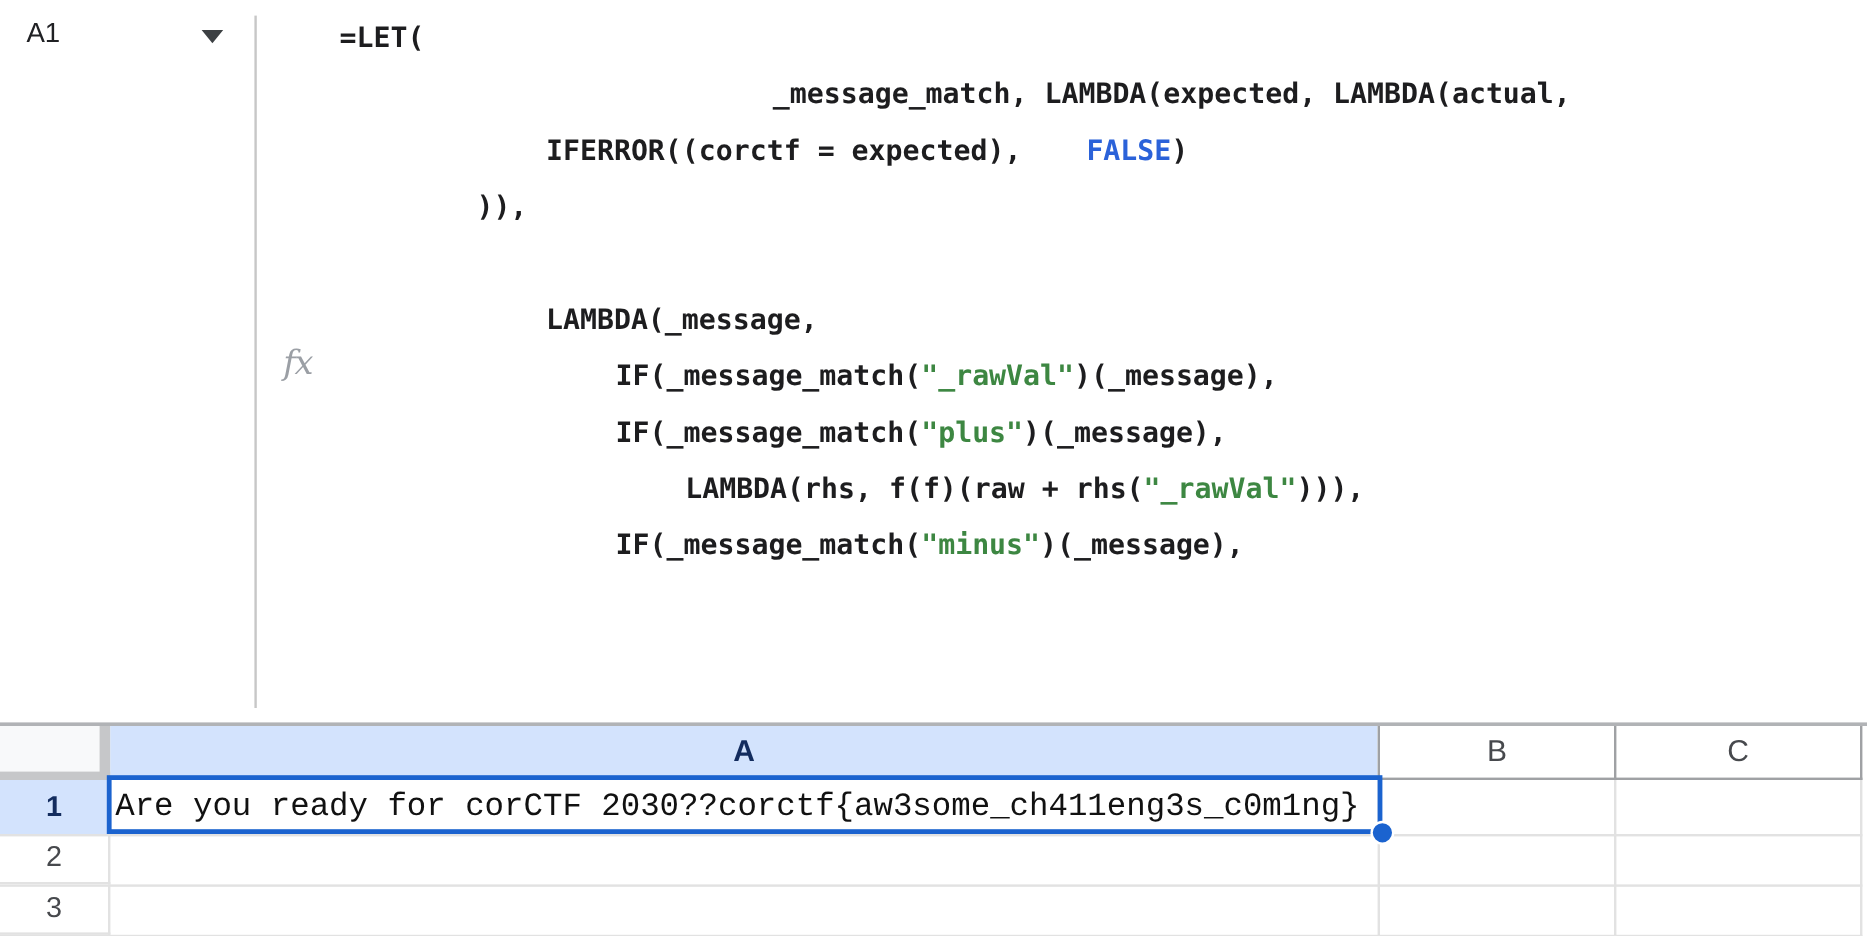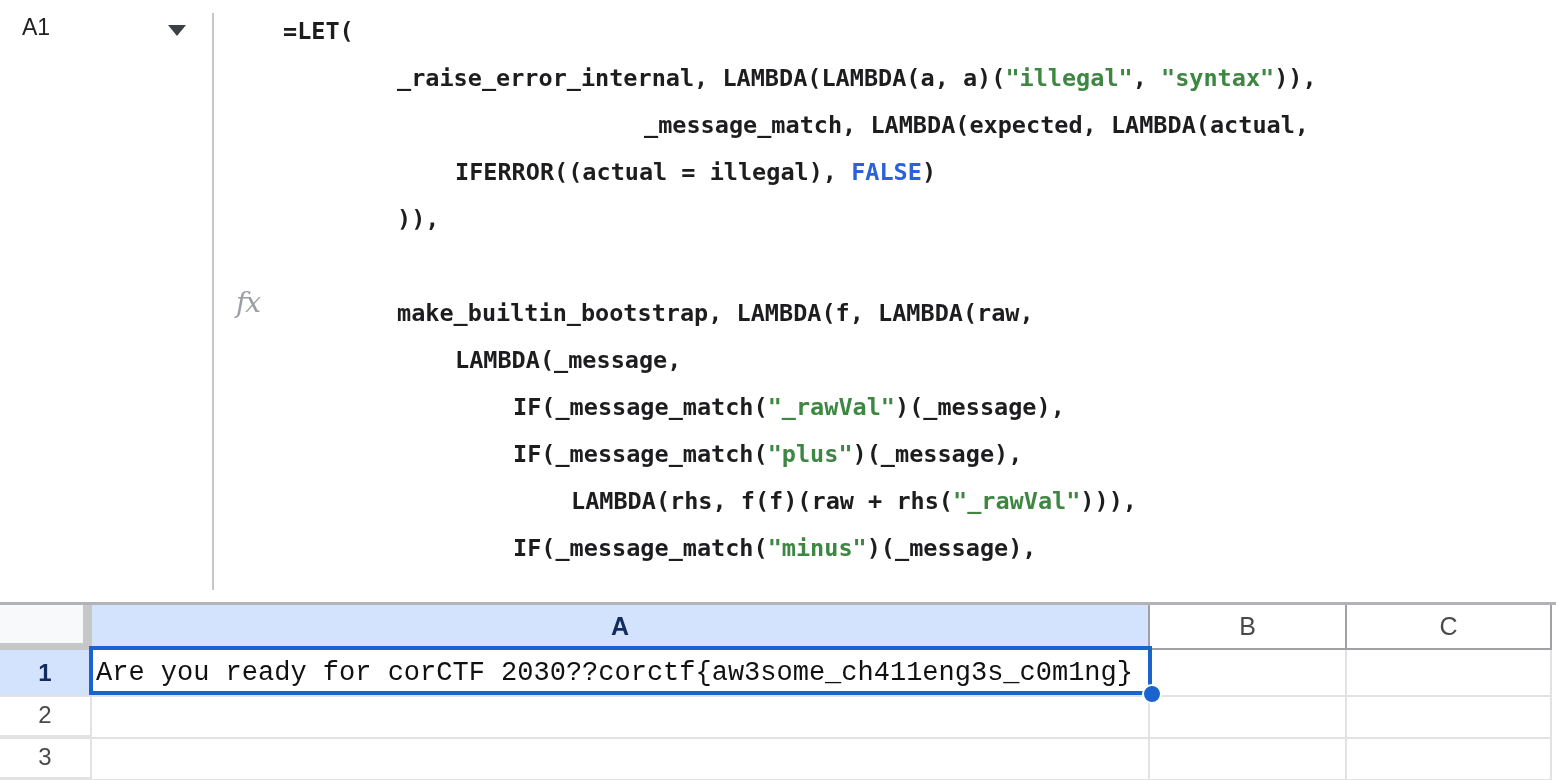--- a/index.html
+++ b/index.html
@@ -16,21 +16,21 @@
     border-top:11px solid #3c4043; }
   .nb-divider { position:absolute; left:212px; top:13px; width:2px; height:577px; background:#c7c7c7; }
   .fx-icon { position:absolute; left:236px; top:286px; font-family:"DejaVu Serif", serif;
     font-style:italic; font-size:28px; color:#9b9fa5; letter-spacing:-1px; user-select:none; }
 
   .formula-area { position:absolute; left:283px; top:8px; width:1273px; height:600px;
     overflow:hidden; font-family:"DejaVu Sans Mono", monospace; font-size:23.5px; cursor:text; }
   .f-line { height:47px; line-height:47px; white-space:pre;font-weight:bold; }
   .tok-default { color:var(--c-formula-default); }
   .tok-string  { color:var(--c-formula-string); }
-  .tok-boolean { color:var(--c-formula-boolean); }
+  .tok-boolean { color:var(--c-formula-boolean);margin-left:40px; }
 
   
   .sheet { position:absolute; left:0; top:602px; width:1556px; height:178px; background:#fff; }
   .sheet-top-border { position:absolute; left:0; top:0; width:1556px; height:3px; background:#b1b3b6; }
 
   .corner-box { position:absolute; left:0; top:3px; width:92px; height:45px; box-sizing:border-box;
     background:#f8f9fa; border-right:9px solid #c6c7c9; border-bottom:7px solid #c6c7c9; cursor:pointer; }
 
   .col-header { position:absolute; top:3px; height:45px; box-sizing:border-box; background:#fff;
     display:flex; align-items:center; justify-content:center;
@@ -72,26 +72,24 @@
 <div class="app">
 
   <div class="name-box">
     <span class="name-box-value">A1</span>
     <span class="dd-icon"></span>
   </div>
   <div class="nb-divider"></div>
   <div class="fx-icon">fx</div>
   <div class="formula-area" id="formula-lines">
       <div class="f-line" style="padding-left: 0px;"><span class="tok-default">=LET(</span></div>
-      <div class="f-line" style="padding-left: 114px;"><span class="tok-default">_raise_error_internal, LAMBDA(LAMBDA(a, a)(</span><span class="tok-string">"illegal"</span><span class="tok-default">, </span><span class="tok-string">"syntax"</span><span class="tok-default">)),</span></div>
       <div class="f-line" style="padding-left: 114px; text-align: center;"><span class="tok-default">_message_match, LAMBDA(expected, LAMBDA(actual,</span></div>
-      <div class="f-line" style="padding-left: 172px;"><span class="tok-default">IFERROR((actual = illegal), </span><span class="tok-boolean">FALSE</span><span class="tok-default">)</span></div>
+      <div class="f-line" style="padding-left: 172px;"><span class="tok-default">IFERROR((corctf = expected), </span><span class="tok-boolean">FALSE</span><span class="tok-default">)</span></div>
       <div class="f-line" style="padding-left: 114px;"><span class="tok-default">)),</span></div>
       <div class="f-line" style="padding-left: 0px;"></div>
-      <div class="f-line" style="padding-left: 114px;"><span class="tok-default">make_builtin_bootstrap, LAMBDA(f, LAMBDA(raw,</span></div>
       <div class="f-line" style="padding-left: 172px;"><span class="tok-default">LAMBDA(_message,</span></div>
       <div class="f-line" style="padding-left: 230px;"><span class="tok-default">IF(_message_match(</span><span class="tok-string">"_rawVal"</span><span class="tok-default">)(_message),</span></div>
       <div class="f-line" style="padding-left: 230px;"><span class="tok-default">IF(_message_match(</span><span class="tok-string">"plus"</span><span class="tok-default">)(_message),</span></div>
       <div class="f-line" style="padding-left: 288px;"><span class="tok-default">LAMBDA(rhs, f(f)(raw + rhs(</span><span class="tok-string">"_rawVal"</span><span class="tok-default">))),</span></div>
       <div class="f-line" style="padding-left: 230px;"><span class="tok-default">IF(_message_match(</span><span class="tok-string">"minus"</span><span class="tok-default">)(_message),</span></div>
     </div>
 
   <div class="sheet">
     <div class="sheet-top-border"></div>
 

